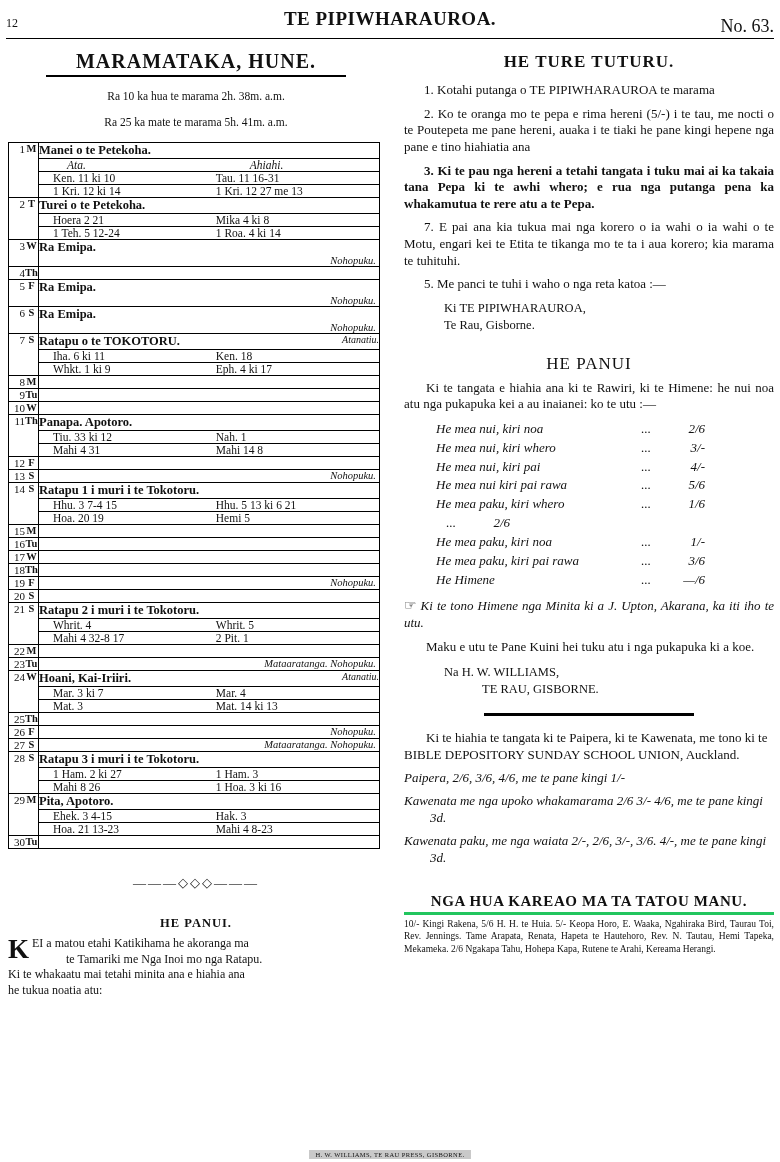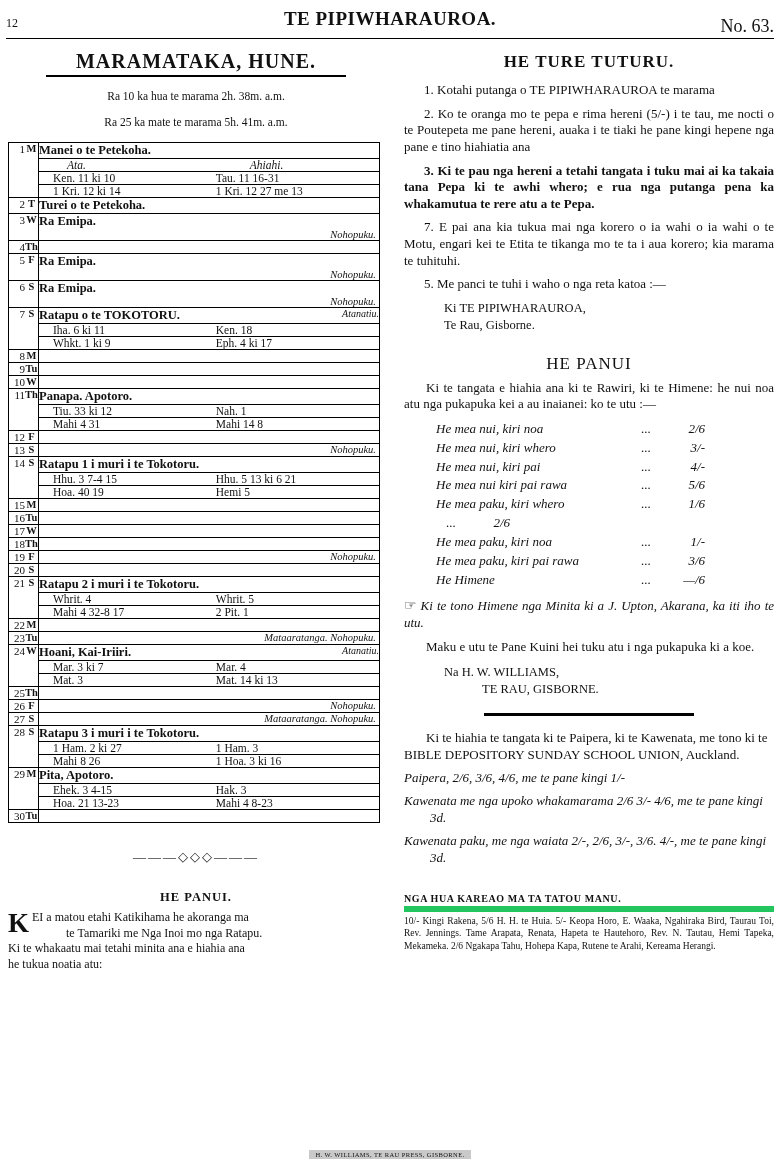--- a/index.html
+++ b/index.html
@@ -59,21 +59,21 @@
   .price-list{font-style:italic;font-size:13px;line-height:1.45;margin-left:32px;}
   .price-list .row{display:flex;}
   .price-list .nm{width:195px;}
   .price-list .dots{width:30px;text-align:center;}
   .price-list .pr{width:44px;text-align:right;}
   .hand{font-size:14px;}
   .rule-short{width:210px;border-bottom:3px solid #000;margin:16px auto 14px;}
   .r-small{font-size:13px;line-height:1.3;margin:0 0 6px 0;}
   .hang{padding-left:26px;text-indent:-26px;font-style:italic;}
   .lastblock{margin-top:26px;}
-  .lb-title{font-weight:bold;font-size:10px;font-variant:small-caps;letter-spacing:.6px;border-bottom:6px solid #22c55e;padding-bottom:2px;}
+  .lb-title{text-align:center;font-weight:bold;font-size:15px;font-variant:small-caps;letter-spacing:.6px;border-bottom:3px solid #22c55e;padding-bottom:2px;}
   .lb-body{font-size:9.5px;line-height:1.32;text-align:justify;margin-top:3px;}
   .imprint{position:absolute;left:0;bottom:4px;width:780px;text-align:center;font-size:6.5px;letter-spacing:.4px;}
   .imprint span{background:#c9c9c9;padding:1px 6px;}
 </style>
 </head>
 <body>
 
 <div class="page">
 
   <div class="masthead">
@@ -123,20 +123,32 @@
             </td>
           </tr>
           <tr class="rowline">
             <td class="daynum">2</td>
             <td class="daylet">T</td>
             <td class="cell">
               <div style="display:flex;justify-content:space-between">
                 <span class="entry-head">Turei o te Petekoha.</span>
                 <span class="ital small"></span>
               </div>
+              <table class="subgrid">
+                <tbody>
+                  <tr>
+                    <td class="sg-l" style="padding-left:14px">Hoera 2 21</td>
+                    <td class="sg-r">Mika 4 ki 8</td>
+                  </tr>
+                  <tr>
+                    <td class="sg-l" style="padding-left:14px">1 Teh. 5 12-24</td>
+                    <td class="sg-r">1 Roa. 4 ki 14</td>
+                  </tr>
+                </tbody>
+              </table>
             </td>
           </tr>
           <tr class="rowline">
             <td class="daynum">3</td>
             <td class="daylet">W</td>
             <td class="cell">
               <div style="display:flex;justify-content:space-between">
                 <span class="entry-head">Ra Emipa.</span>
                 <span class="ital small"></span>
               </div>
@@ -259,21 +271,21 @@
                 <span class="entry-head">Ratapu 1 i muri i te Tokotoru.</span>
                 <span class="ital small"></span>
               </div>
               <table class="subgrid">
                 <tbody>
                   <tr>
                     <td class="sg-l" style="padding-left:14px">Hhu. 3 7-4 15</td>
                     <td class="sg-r">Hhu. 5 13 ki 6 21</td>
                   </tr>
                   <tr>
-                    <td class="sg-l" style="padding-left:14px">Hoa. 40 19</td>
+                    <td class="sg-l" style="padding-left:14px">Hoa. 20 19</td>
                     <td class="sg-r">Hemi 5</td>
                   </tr>
                 </tbody>
               </table>
             </td>
           </tr>
           <tr class="rowline">
             <td class="daynum">15</td>
             <td class="daylet">M</td>
             <td class="cell">

